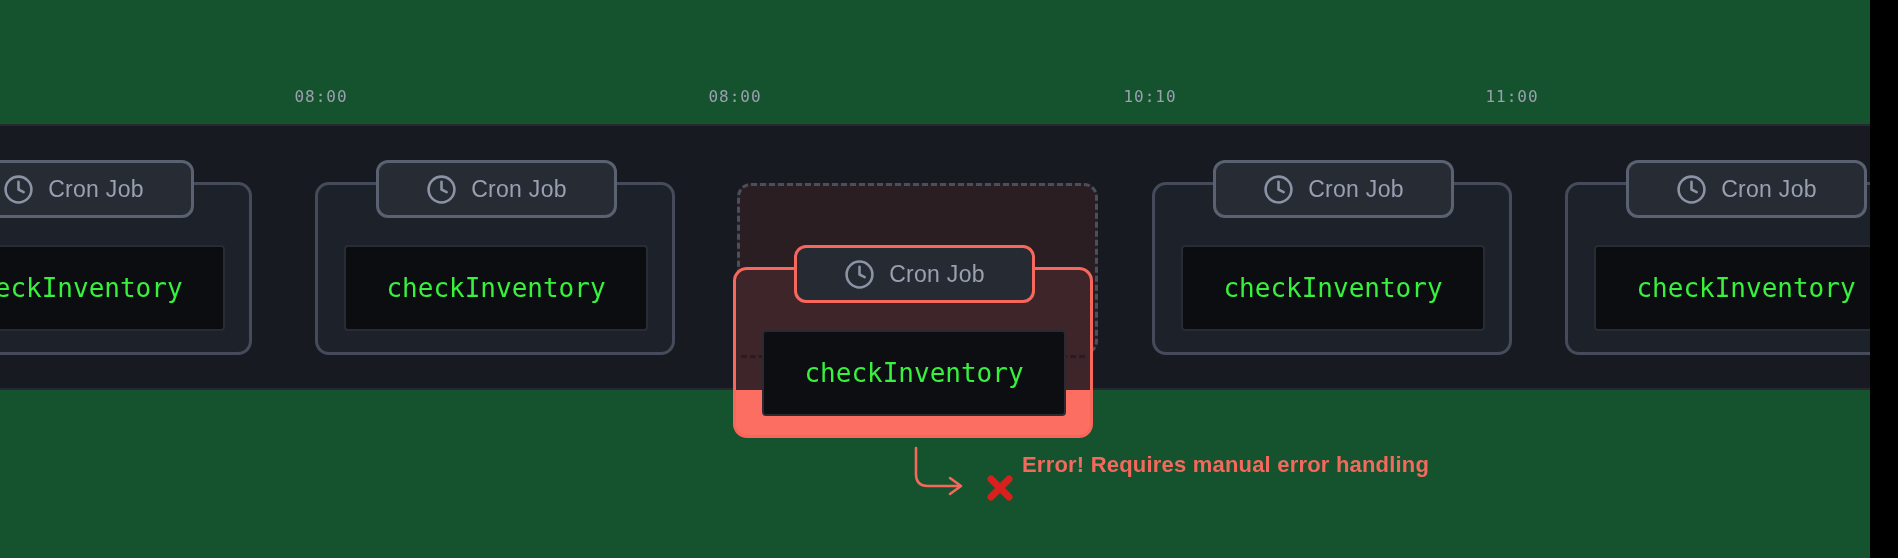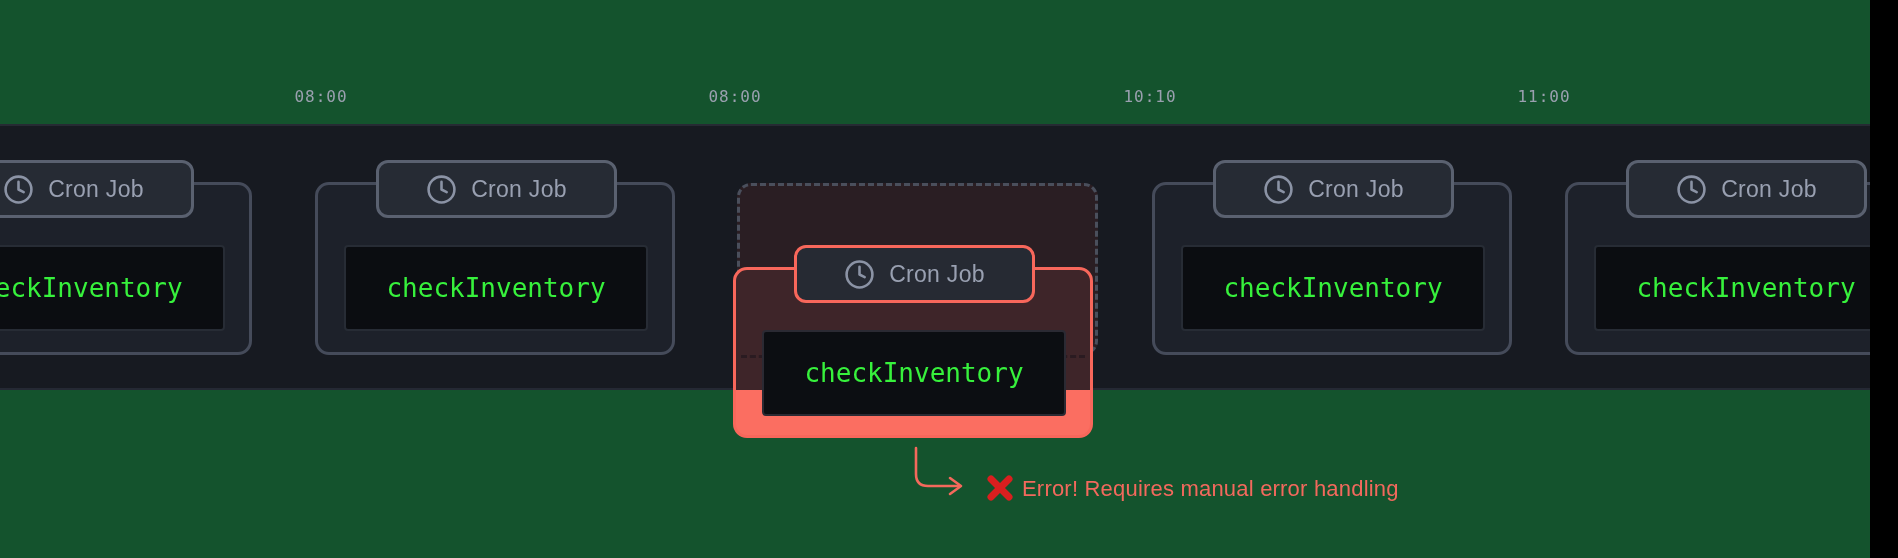--- a/index.html
+++ b/index.html
@@ -48,36 +48,36 @@
   }
   .card.error .badge { border-color:#f8675b; background:#262a33; }
   .card.error .codebox { background:#0c0e12; border-color:#2b2a33; }
   .ghost-remnant {
     position:absolute; left:5px; right:5px; top:85px; height:0;
     border-top:3px dashed rgba(22,17,26,0.5); z-index:2;
   }
   .connector { position:absolute; left:900px; top:440px; z-index:4; }
   .cross { position:absolute; left:985px; top:473px; z-index:4; }
   .error-msg {
-    position:absolute; left:1022px; top:476px; z-index:4;
-    font-size:22px; font-weight:400; color:#f3695d; letter-spacing:0.2px;
+    position:absolute; left:1022px; top:452px; z-index:4;
+    font-size:22px; font-weight:700; color:#f3695d; letter-spacing:0.2px;
     white-space:nowrap;
   }
 </style>
 </head>
 <body>
 
 <div class="stage">
 
   <div class="band"></div>
 
   <div class="tlabel" style="left:321px">08:00</div>
   <div class="tlabel" style="left:735px">08:00</div>
   <div class="tlabel" style="left:1150px">10:10</div>
-  <div class="tlabel" style="left:1544px">11:00</div>
+  <div class="tlabel" style="left:1512px">11:00</div>
 
   <div class="card" style="left:-108px">
     <div class="badge">
       <svg width="31" height="31" viewBox="0 0 24 24" fill="none" stroke="#8b93a5" stroke-width="2" stroke-linecap="round" stroke-linejoin="round">
           <circle cx="12" cy="12" r="10"></circle>
           <polyline points="12 6 12 12 16 14"></polyline>
         </svg>
       <span>Cron Job</span>
     </div>
     <div class="codebox">checkInventory</div>

